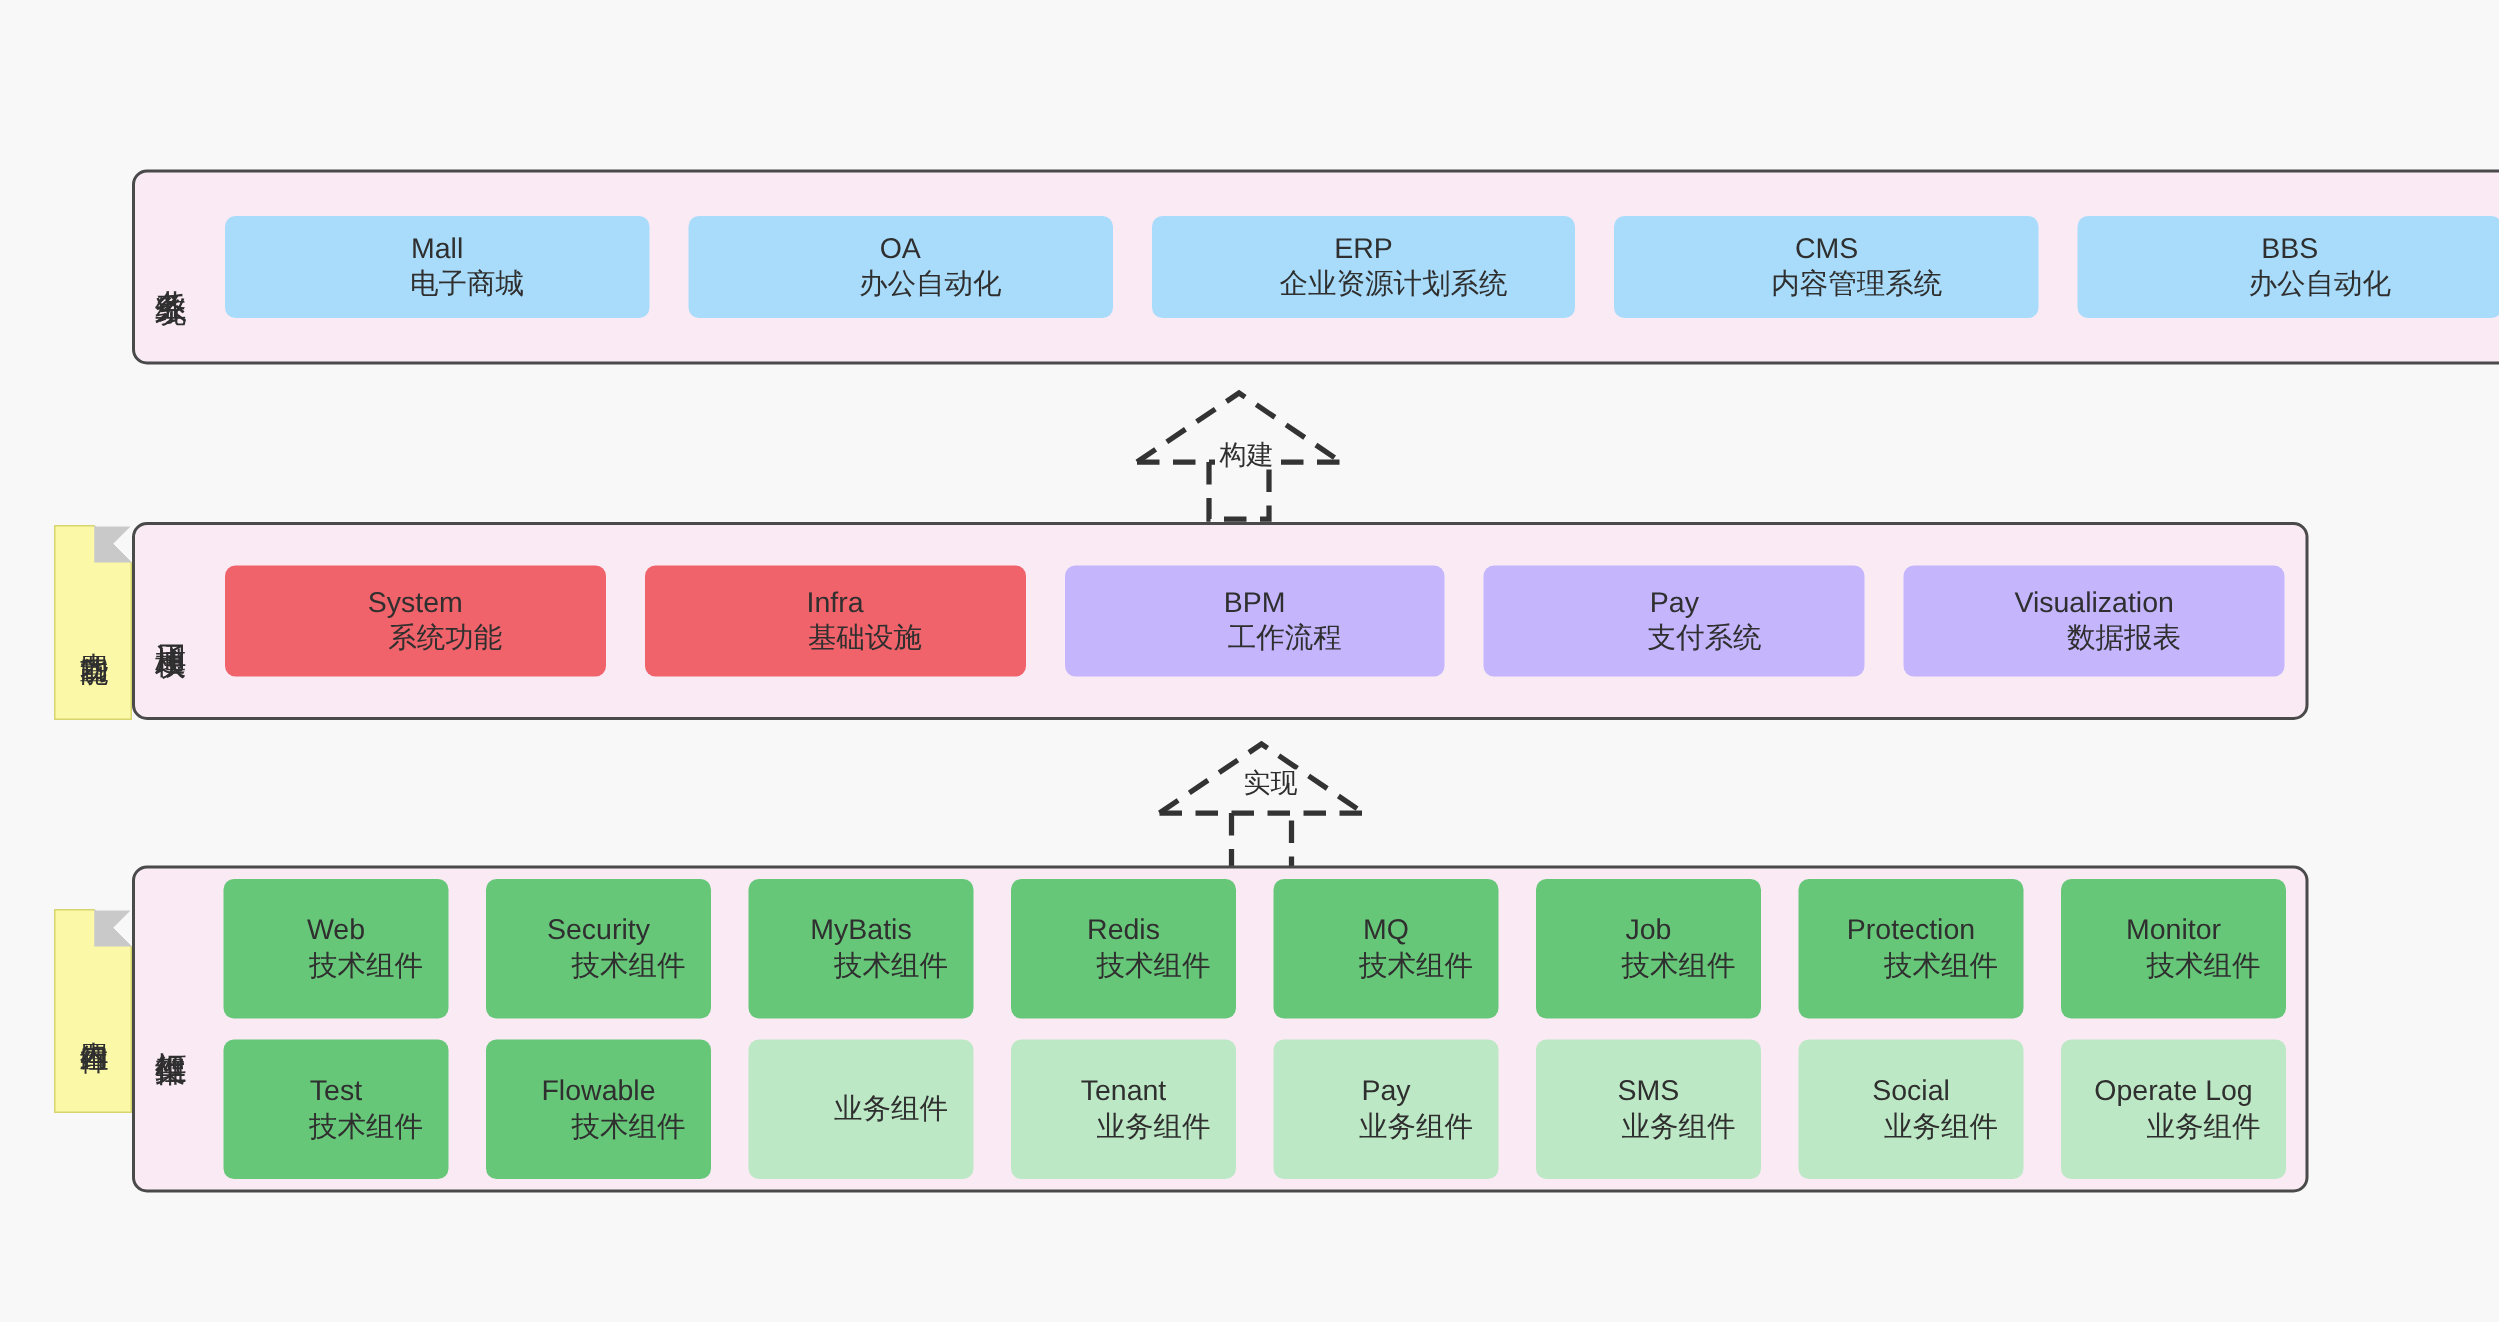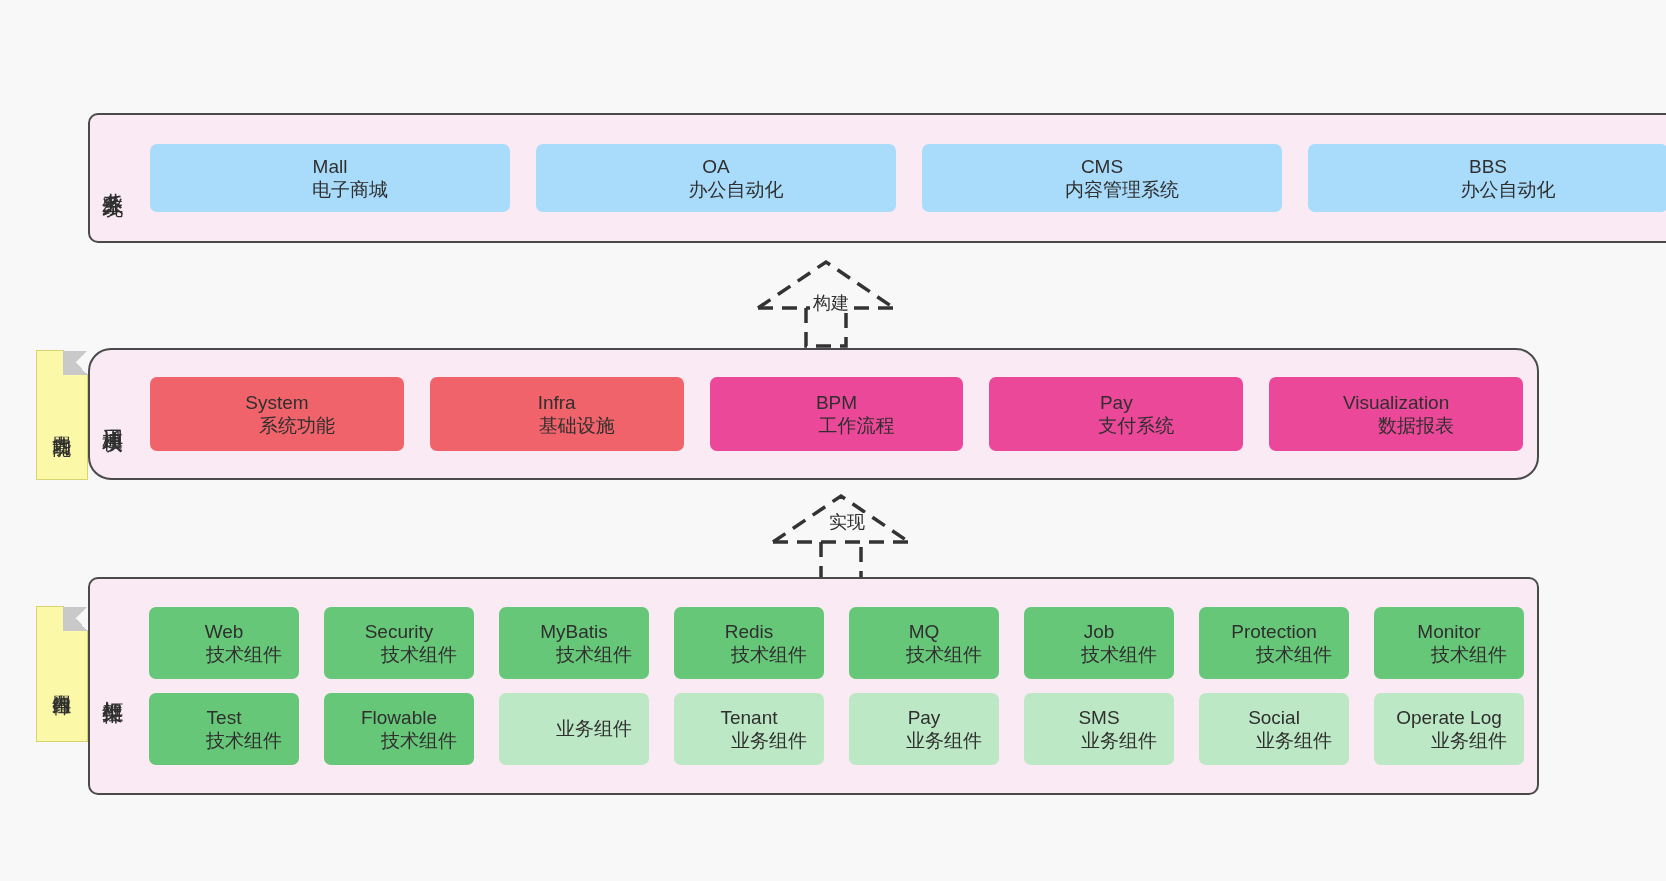--- a/index.html
+++ b/index.html
@@ -76,32 +76,32 @@
     color: #2f2f2f;
     padding: 4px 6px;
     box-sizing: border-box;
   }
   .cell .t1 { display: block; }
   .cell .t2 { display: block; padding-left: 40px; }
 
   
   .c-blue        { background: #a9dcfb; }
   .c-red         { background: #f0636a; }
-  .c-pink        { background: #ec4899; }
+  .c-pink        { background: #c4b5fd; }
   .c-green       { background: #67c779; }
   .c-lightgreen  { background: #bde8c5; }
 
   
   #layer-business { left: 88px;  top: 113px; width: 1596px; height: 130px; }
-  #layer-common   { left: 88px;  top: 348px; width: 1451px; height: 132px; border-radius: 23px; }
+  #layer-common   { left: 88px;  top: 348px; width: 1451px; height: 132px; }
   #layer-frame    { left: 88px;  top: 577px; width: 1451px; height: 218px; }
 
   #layer-business .cell { height: 68px; }
   #layer-common   .cell { height: 74px; }
-  #layer-frame    .cell { height: 72px; justify-content: center; }
+  #layer-frame    .cell { height: 93px; justify-content: center; }
 
   #layer-frame .layer-body { gap: 14px; padding: 0 13px; }
   #layer-frame .row { gap: 25px; }
 
   
   .note {
     position: absolute;
     box-sizing: border-box;
     background: #fbf9a7;
     border: 1px solid #d8d56f;
@@ -170,20 +170,24 @@
       <div class="row">
         <div class="cell c-blue">
           <span class="t1">Mall</span>
           <span class="t2">电子商城</span>
         </div>
         <div class="cell c-blue">
           <span class="t1">OA</span>
           <span class="t2">办公自动化</span>
         </div>
         <div class="cell c-blue">
+          <span class="t1">ERP</span>
+          <span class="t2">企业资源计划系统</span>
+        </div>
+        <div class="cell c-blue">
           <span class="t1">CMS</span>
           <span class="t2">内容管理系统</span>
         </div>
         <div class="cell c-blue">
           <span class="t1">BBS</span>
           <span class="t2">办公自动化</span>
         </div>
       </div>
     </div>
   </div>

